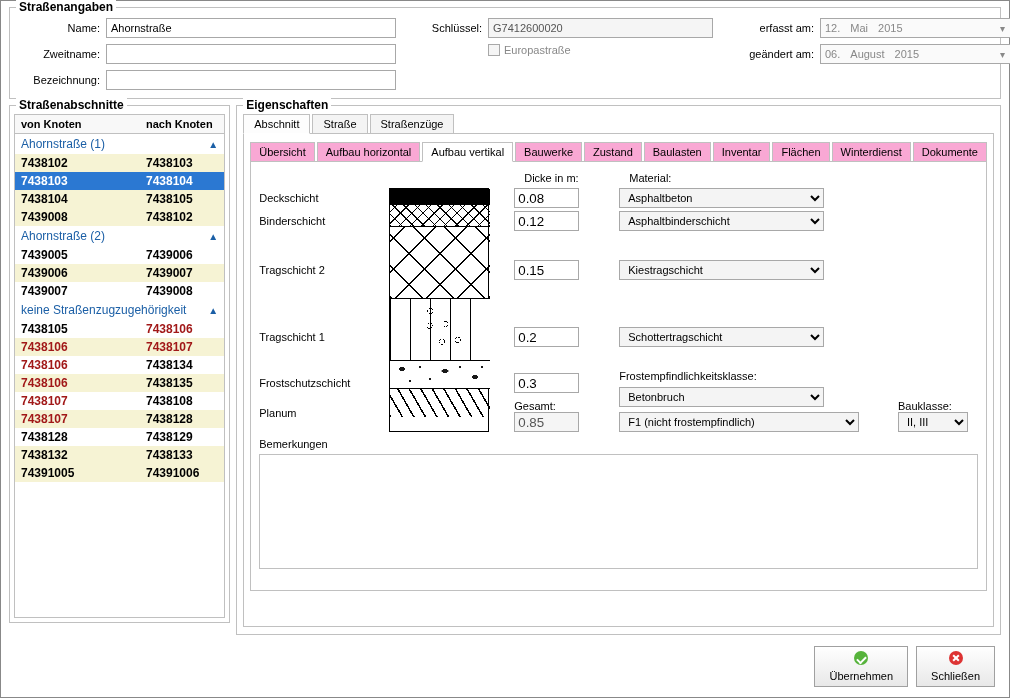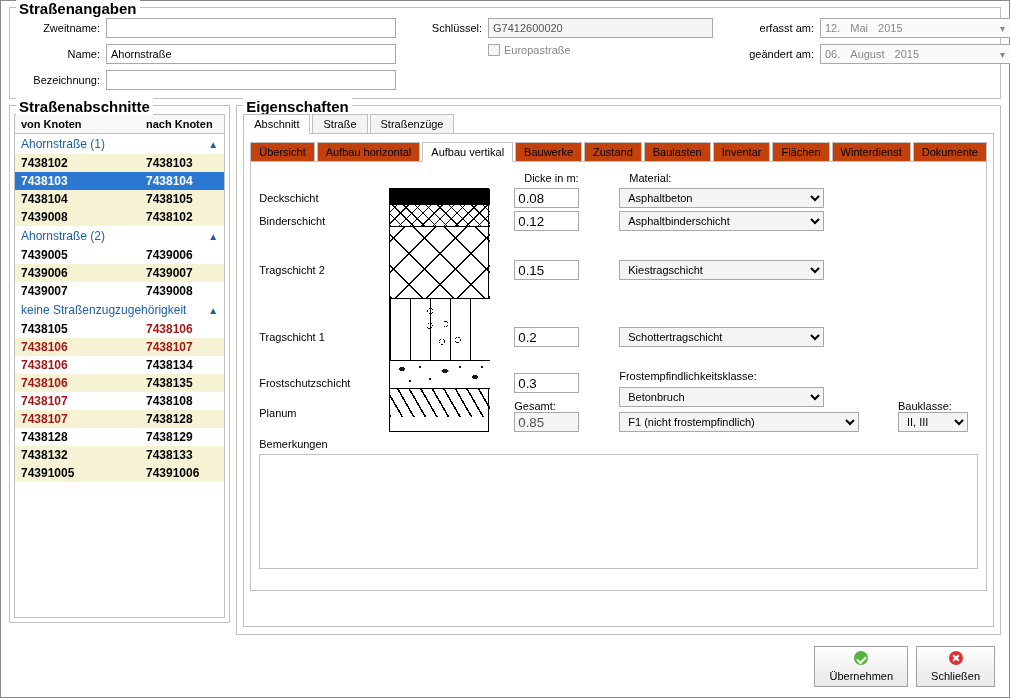--- a/index.html
+++ b/index.html
@@ -1,19 +1,19 @@
 <!DOCTYPE html>
 <html><head>
 <meta charset="utf-8">
 <style>
   * { box-sizing: border-box; margin: 0; padding: 0; }
   body { font-family: Tahoma, Arial, sans-serif; font-size: 11px; background: #f0f0f0; color: #000; }
   .app { width: 1010px; height: 698px; border: 1px solid #888; background: #fff; position: relative; padding: 6px 8px;}
   .group { border: 1px solid #c0c0c0; padding: 10px 8px 8px; margin-bottom: 6px; position: relative; }
-  .group-title { position: absolute; top: -8px; left: 6px; background: #fff; padding: 0 3px; font-weight: bold; font-size: 15px; }
+  .group-title { position: absolute; top: -8px; left: 6px; background: #fff; padding: 0 3px; font-weight: bold; font-size: 12px; }
   .row { display: flex; align-items: center; margin-bottom: 6px; }
   .lbl { text-align: right; padding-right: 6px; }
   input[type=text], select, textarea {
     font: inherit; border: 1px solid #a8a8a8; background: #fff; padding: 2px 4px; height: 20px;
   }
   input[readonly] { background: #f5f5f5; color: #555; }
   .checkbox { display: inline-flex; align-items: center; gap: 4px; color: #888; }
   .checkbox-box { width: 12px; height: 12px; border: 1px solid #a8a8a8; background: #f5f5f5; }
   .datebox { display:inline-flex; align-items:center; border:1px solid #a8a8a8; background:#fafafa; color:#888; padding:0 4px; height:20px; width:200px; justify-content:space-between;}
   .datebox .dd { font-size:10px; color:#888; margin-left:6px;}
@@ -30,21 +30,21 @@
   .li { display:flex; padding:2px 6px; font-weight:bold; }
   .li .c1 { width:125px; } .li .c2 { flex:1; }
   .li.y { background:#f6f3d4; }
   .li.sel { background:#2b78d2; color:#fff; }
   .li .red { color:#a11818; }
   .tabs { display:flex; gap:2px; margin-bottom:-1px; }
   .tab { border:1px solid #c0c0c0; border-bottom:1px solid #fff; background:#fdfdfd; padding:3px 10px; position:relative; }
   .tab.inactive { border-bottom:1px solid #c0c0c0; background:#f4f4f4; }
   .tabpanel { border:1px solid #c0c0c0; padding:6px; }
   .subtabs { display:flex; gap:2px; margin:2px 0 -1px 0; flex-wrap:nowrap;}
-  .stab { border:1px solid #c0c0c0; padding:3px 8px; background:#c2410c; font-size:11px; white-space:nowrap;}
+  .stab { border:1px solid #c0c0c0; padding:3px 8px; background:#f9a8d4; font-size:11px; white-space:nowrap;}
   .stab.active { background:#fff; border-bottom:1px solid #fff; }
   .subpanel { border:1px solid #c0c0c0; padding:10px 8px; height: 430px; }
   .layer-label { padding:4px 0;}
   .diagram { width:100px; border:1px solid #000; }
   .diag-cell { width:100px; border-bottom:1px solid #000; }
   .thick-input { width:65px; height:20px; border:1px solid #a8a8a8; padding:1px 3px;}
   select.mat { width:205px; height:20px; border:1px solid #a8a8a8; background:#f4f4f4;}
   select.mat2 { width:240px; }
   select.small { width:70px;}
   .bemerk-area { width:100%; height:115px; border:1px solid #c0c0c0; margin-top:4px; resize:none; }
@@ -89,26 +89,26 @@
 </head>
 <body>
 
 <div class="app">
 
   <div class="group">
     <div class="group-title">Straßenangaben</div>
     <div style="display:flex; gap:20px;">
       <div style="flex:0 0 390px;">
         <div class="row">
+          <div class="lbl" style="width:88px;">Name:</div>
+          <input type="text" style="width: 290px;" value="Ahornstraße">
+        </div>
+        <div class="row">
           <div class="lbl" style="width:88px;">Zweitname:</div>
           <input type="text" style="width: 290px;" value="">
-        </div>
-        <div class="row">
-          <div class="lbl" style="width:88px;">Name:</div>
-          <input type="text" style="width: 290px;" value="Ahornstraße">
         </div>
         <div class="row" style="margin-bottom:0;">
           <div class="lbl" style="width:88px;">Bezeichnung:</div>
           <input type="text" style="width: 290px;" value="">
         </div>
       </div>
       <div style="flex:0 0 300px;">
         <div class="row">
           <div class="lbl" style="width:60px;">Schlüssel:</div>
           <input type="text" readonly="" style="width: 225px;" value="G7412600020">

